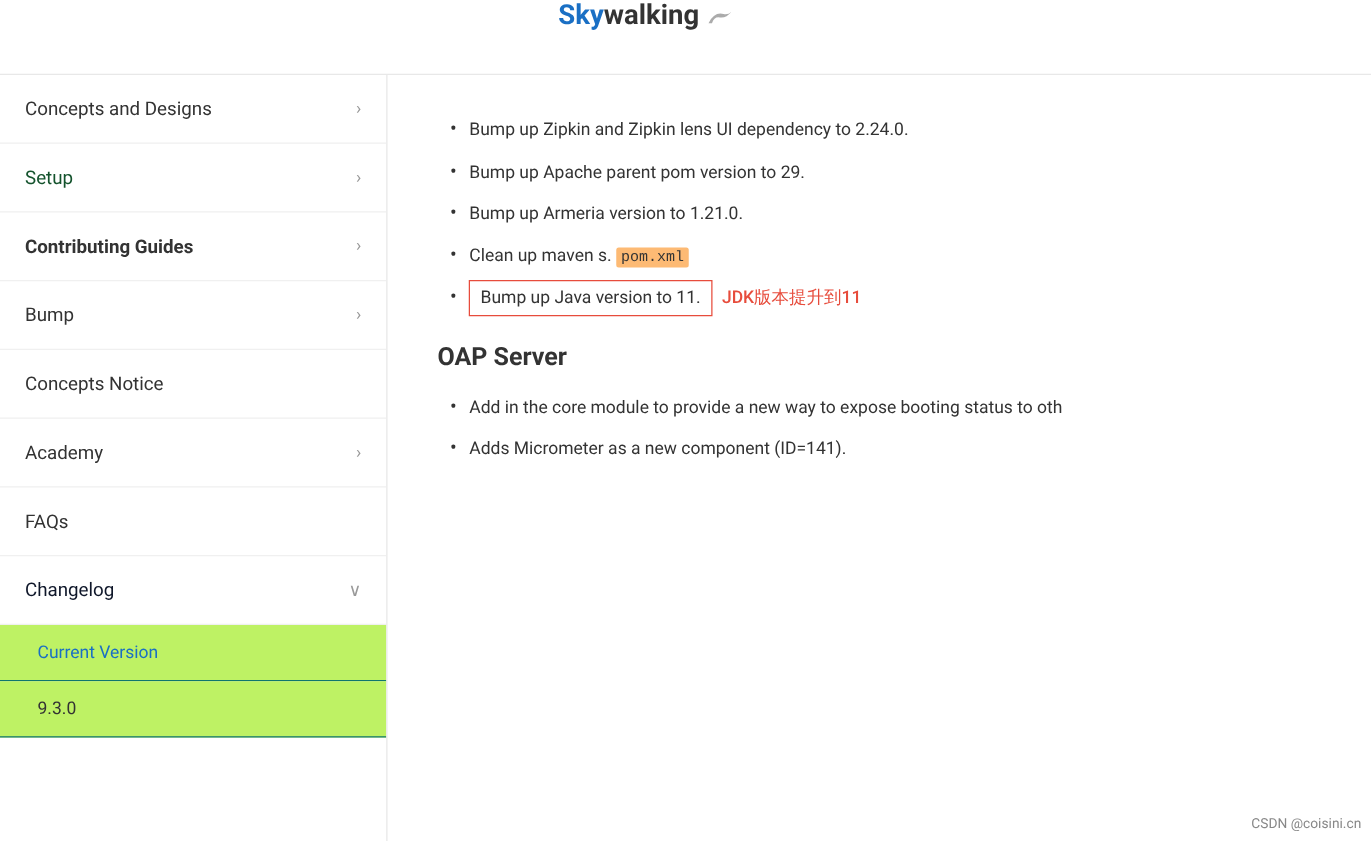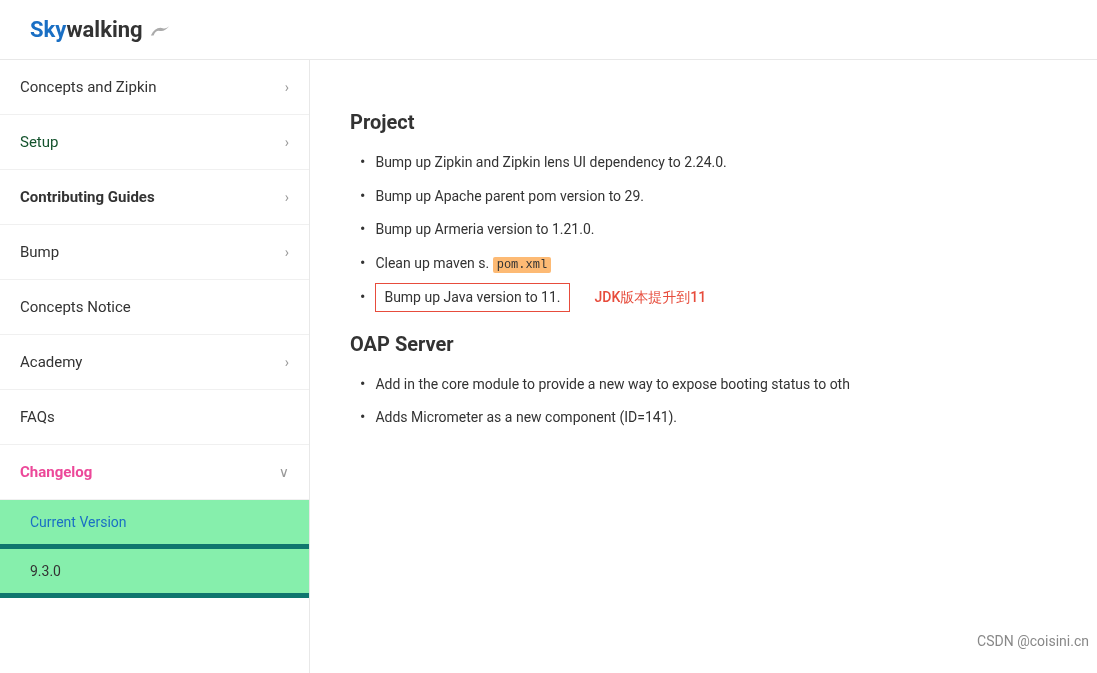--- a/index.html
+++ b/index.html
@@ -6,20 +6,21 @@
     body { font-family: -apple-system, BlinkMacSystemFont, 'Segoe UI', Roboto, Arial, sans-serif; font-size: 14px; color: #333; background: #fff; }
 
     
     .header {
       display: flex;
       align-items: center;
       padding: 0 30px;
       height: 60px;
       border-bottom: 1px solid #e8e8e8;
       background: #fff;
+      flex-direction: column;
     }
     .logo {
       display: flex;
       align-items: center;
       margin-right: 60px;
       text-decoration: none;
     }
     .logo-text {
       font-size: 22px;
       font-weight: bold;
@@ -70,38 +71,38 @@
       font-size: 15px;
       color: #333;
     }
     .sidebar-item-label.bold {
       font-weight: bold;
     }
     .sidebar-item-label.blue {
       color: #14532d;
     }
     .sidebar-item-label.blue-bold {
-      color: #ec4899;
-      font-weight: bold;
+      color: #0f172a;
+      font-weight: normal;
     }
     .chevron {
       font-size: 14px;
       color: #999;
     }
     .chevron-down {
       font-size: 14px;
       color: #999;
     }
     .sidebar-sub-item {
       display: flex;
       align-items: center;
       padding: 14px 20px 14px 30px;
-      border-bottom: 5px solid #0f766e;
+      border-bottom: 1px solid #0f766e;
       cursor: pointer;
-      background: #86efac;
+      background: #bef264;
     }
     .sidebar-sub-label {
       font-size: 14px;
       color: #1a6fc4;
     }
 
     
     .main {
       flex: 1;
       overflow-y: auto;
@@ -135,21 +136,21 @@
     }
     .bullet-list li::before {
       content: '•';
       margin-right: 10px;
       font-size: 16px;
       flex-shrink: 0;
     }
     .highlight-row {
       display: flex;
       align-items: center;
-      gap: 25px;
+      gap: 8px;
     }
     .highlight-box {
       border: 1.5px solid #e74c3c;
       padding: 2px 8px;
       display: inline-block;
     }
     .annotation {
       color: #e74c3c;
       font-size: 14px;
       font-weight: 500;
@@ -167,23 +168,23 @@
     .main::-webkit-scrollbar { width: 6px; }
     .main::-webkit-scrollbar-track { background: #f1f1f1; }
     .main::-webkit-scrollbar-thumb { background: #ccc; border-radius: 3px; }
 
     .sidebar::-webkit-scrollbar { width: 4px; }
     .sidebar::-webkit-scrollbar-thumb { background: #ddd; }
 
     
     .watermark {
       position: fixed;
-      bottom: 24px;
+      bottom: 8px;
       right: 8px;
-      font-size: 14px;
+      font-size: 11px;
       color: #888;
     }
   </style>
 </head>
 <body>
 
 <header class="header">
   <a class="logo">
     <span class="logo-text">
       <span style="color:#1a6fc4">Sky</span><span style="color:#333">walking</span>
@@ -192,21 +193,21 @@
       <path d="M5 18 Q10 8 18 10 Q22 11 25 8 Q20 14 15 13 Q10 12 8 18Z" fill="#888" opacity="0.7"></path>
     </svg>
   </a>
 </header>
 
 <div class="layout">
 
   <aside class="sidebar">
 
     <div class="sidebar-item">
-      <span class="sidebar-item-label">Concepts and Zipkin</span>
+      <span class="sidebar-item-label">Concepts and Designs</span>
       <span class="chevron">›</span>
     </div>
 
     <div class="sidebar-item">
       <span class="sidebar-item-label blue">Setup</span>
       <span class="chevron">›</span>
     </div>
 
     <div class="sidebar-item">
       <span class="sidebar-item-label bold">Contributing Guides</span>
@@ -242,21 +243,20 @@
 
     <div class="sidebar-sub-item">
       <span class="sidebar-sub-label" style="color:#333">9.3.0</span>
     </div>
 
   </aside>
 
   <main class="main">
 
 
-    <h2 class="section-title">Project</h2>
 
     <ul class="bullet-list">
       <li>
         <span>Bump up Zipkin and Zipkin lens UI dependency to 2.24.0.</span>
       </li>
       <li>
         <span>Bump up Apache parent pom version to 29.</span>
       </li>
       <li>
         <span>Bump up Armeria version to 1.21.0.</span>

